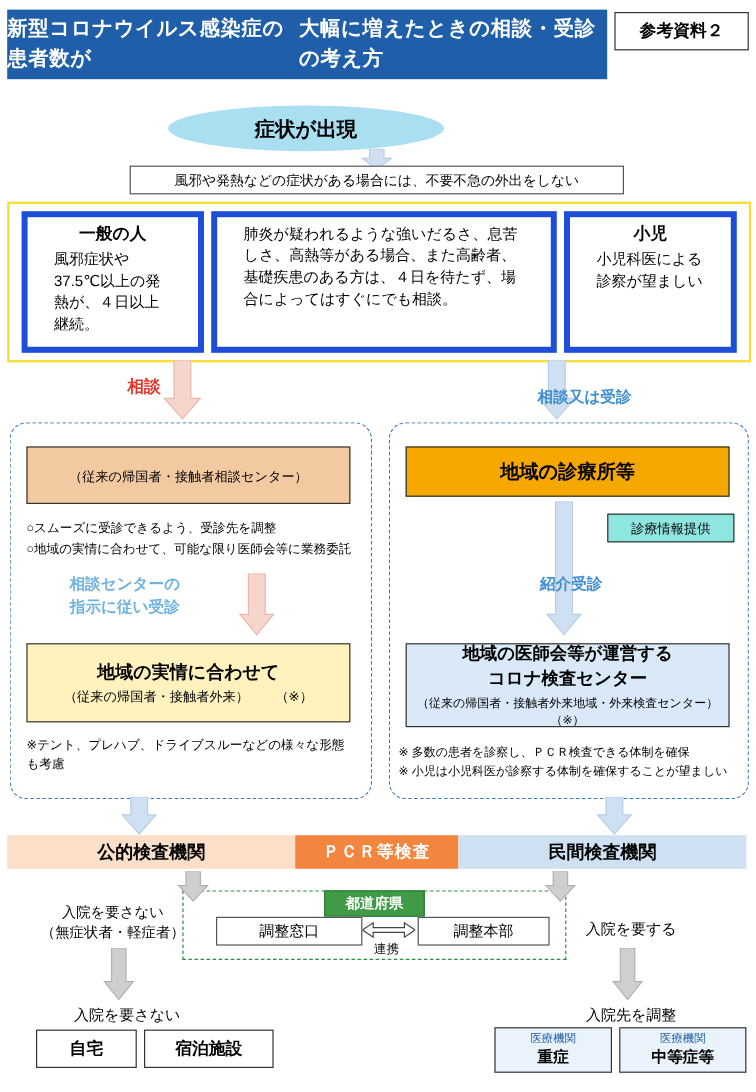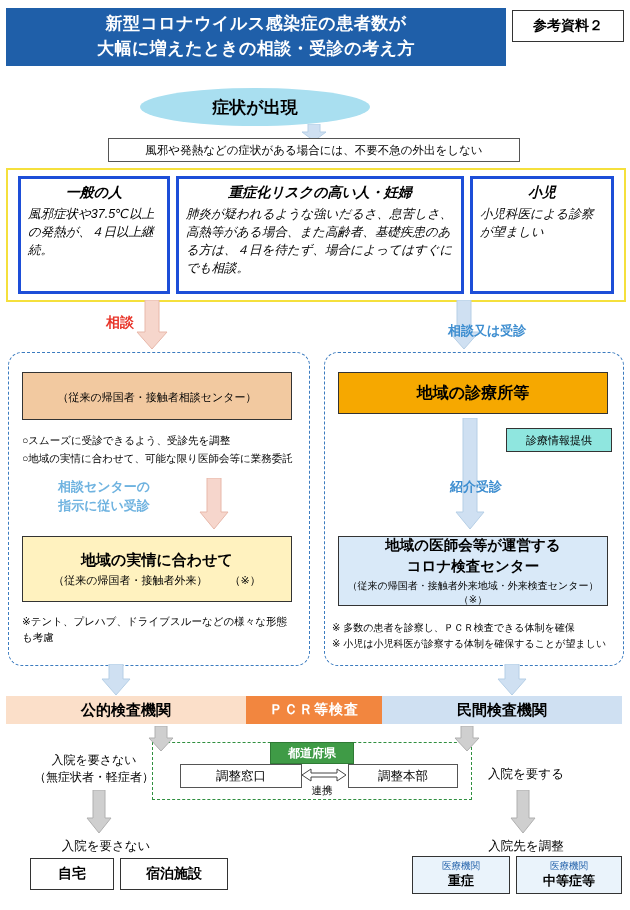--- a/index.html
+++ b/index.html
@@ -10,21 +10,21 @@
     font-size:11px;color:#000;
     position:relative;
     overflow:hidden;
   }
   .abs{position:absolute;}
 
   
   #header-bar{
     left:6px;top:8px;width:500px;height:58px;
     background:#1f5fa9;color:#fff;
-    display:flex;flex-direction:column;align-items:center;justify-content:center;
+    display:flex;flex-direction:row;align-items:center;justify-content:center;
     font-weight:bold;font-size:17px;line-height:1.45;letter-spacing:.5px;
   }
   #ref-badge{
     left:512px;top:10px;width:110px;height:30px;
     border:1px solid #333;background:#fff;
     display:flex;align-items:center;justify-content:center;
     font-weight:bold;font-size:14px;
   }
 
   
@@ -40,23 +40,22 @@
     display:flex;align-items:center;justify-content:center;
     font-size:11.5px;
   }
 
   
   #group-box{
     left:6px;top:168px;width:616px;height:130px;
     border:2px solid #f5e03c;background:#fff;
   }
   .cat-box{
-    position:absolute;border:3px solid #1d4ed8;background:#fff;box-sizing:border-box;
-    padding:5px 7px;
-    font-style:italic;
+    position:absolute;border:5px solid #1d4ed8;background:#fff;box-sizing:border-box;
+    padding:5px 22px;
   }
   .cat-title{font-weight:bold;font-size:14px;text-align:center;margin-bottom:3px;}
   .cat-body{font-size:12.5px;line-height:1.45;}
   #cat-general{left:10px;top:6px;width:152px;height:118px;}
   #cat-risk{left:168px;top:6px;width:288px;height:118px;}
   #cat-child{left:462px;top:6px;width:144px;height:118px;}
   #cat-child .cat-body{text-align:left;}
 
   #label-soudan{left:106px;top:314px;font-size:14px;color:#e8352a;font-weight:bold;}
   #label-soudan-jushin{left:448px;top:322px;font-size:13px;color:#3e8ed0;font-weight:bold;}
@@ -183,21 +182,20 @@
 </svg>
 
 <div class="abs" id="outing-note">風邪や発熱などの症状がある場合には、不要不急の外出をしない</div>
 
 <div class="abs" id="group-box">
   <div class="cat-box" id="cat-general">
     <div class="cat-title">一般の人</div>
     <div class="cat-body">風邪症状や37.5℃以上の発熱が、４日以上継続。</div>
   </div>
   <div class="cat-box" id="cat-risk">
-    <div class="cat-title">重症化リスクの高い人・妊婦</div>
     <div class="cat-body">肺炎が疑われるような強いだるさ、息苦しさ、高熱等がある場合、また高齢者、基礎疾患のある方は、４日を待たず、場合によってはすぐにでも相談。</div>
   </div>
   <div class="cat-box" id="cat-child">
     <div class="cat-title">小児</div>
     <div class="cat-body">小児科医による診察が望ましい</div>
   </div>
 </div>
 
 <svg class="abs" style="left:132px;top:300px;" width="40" height="50">
   <polygon points="13,0 13,32 5,32 20,49 35,32 27,32 27,0" fill="#f6d6cc" stroke="#e8b8aa"></polygon>

